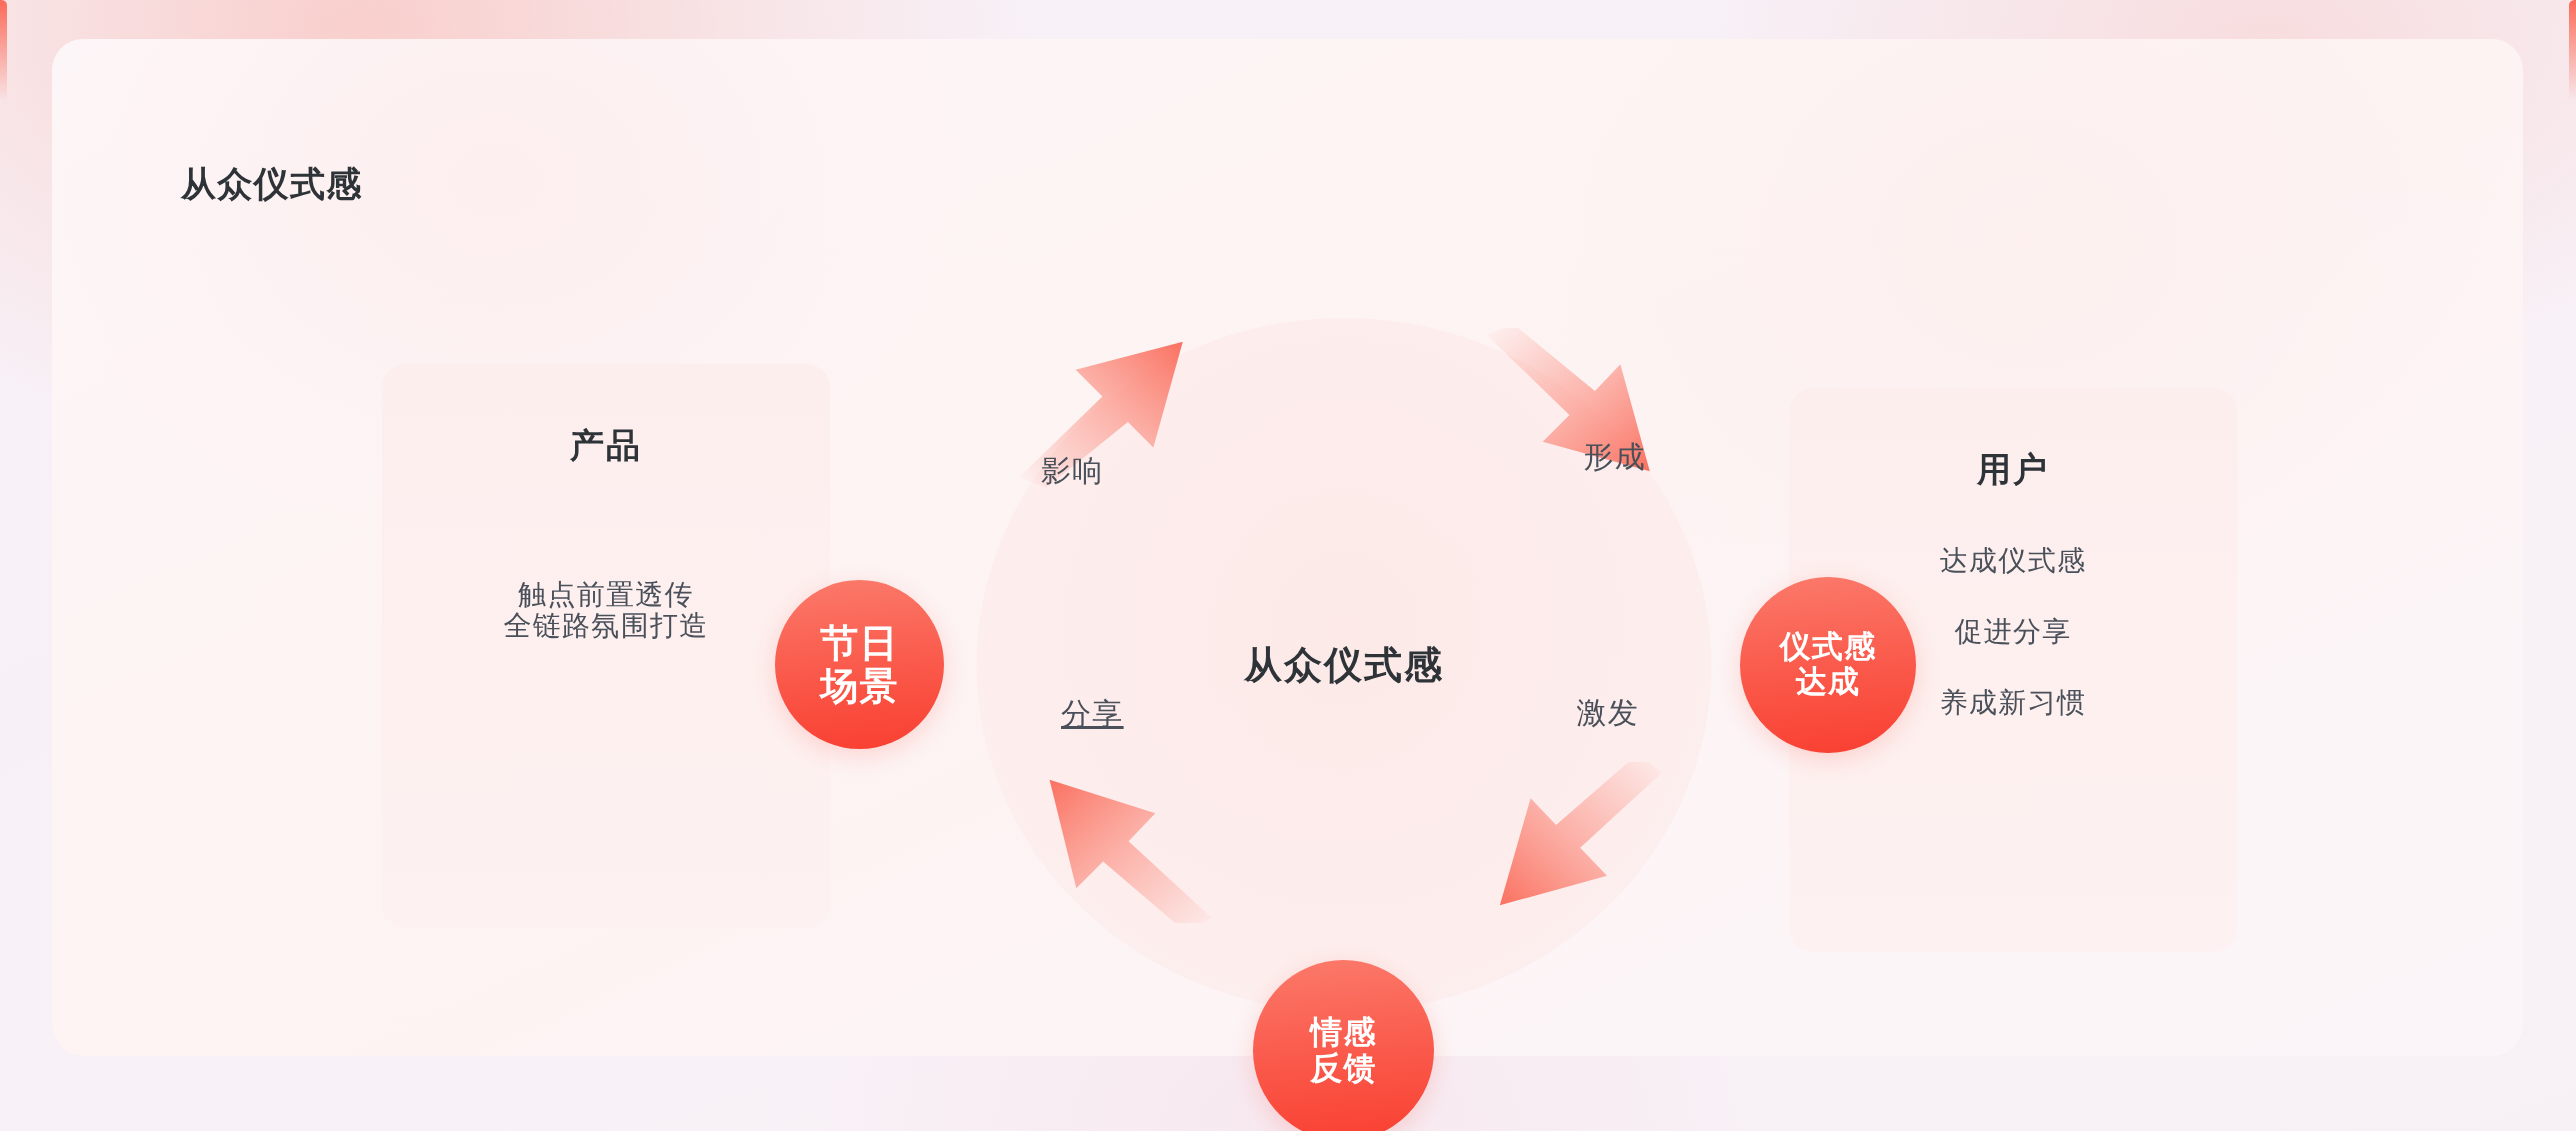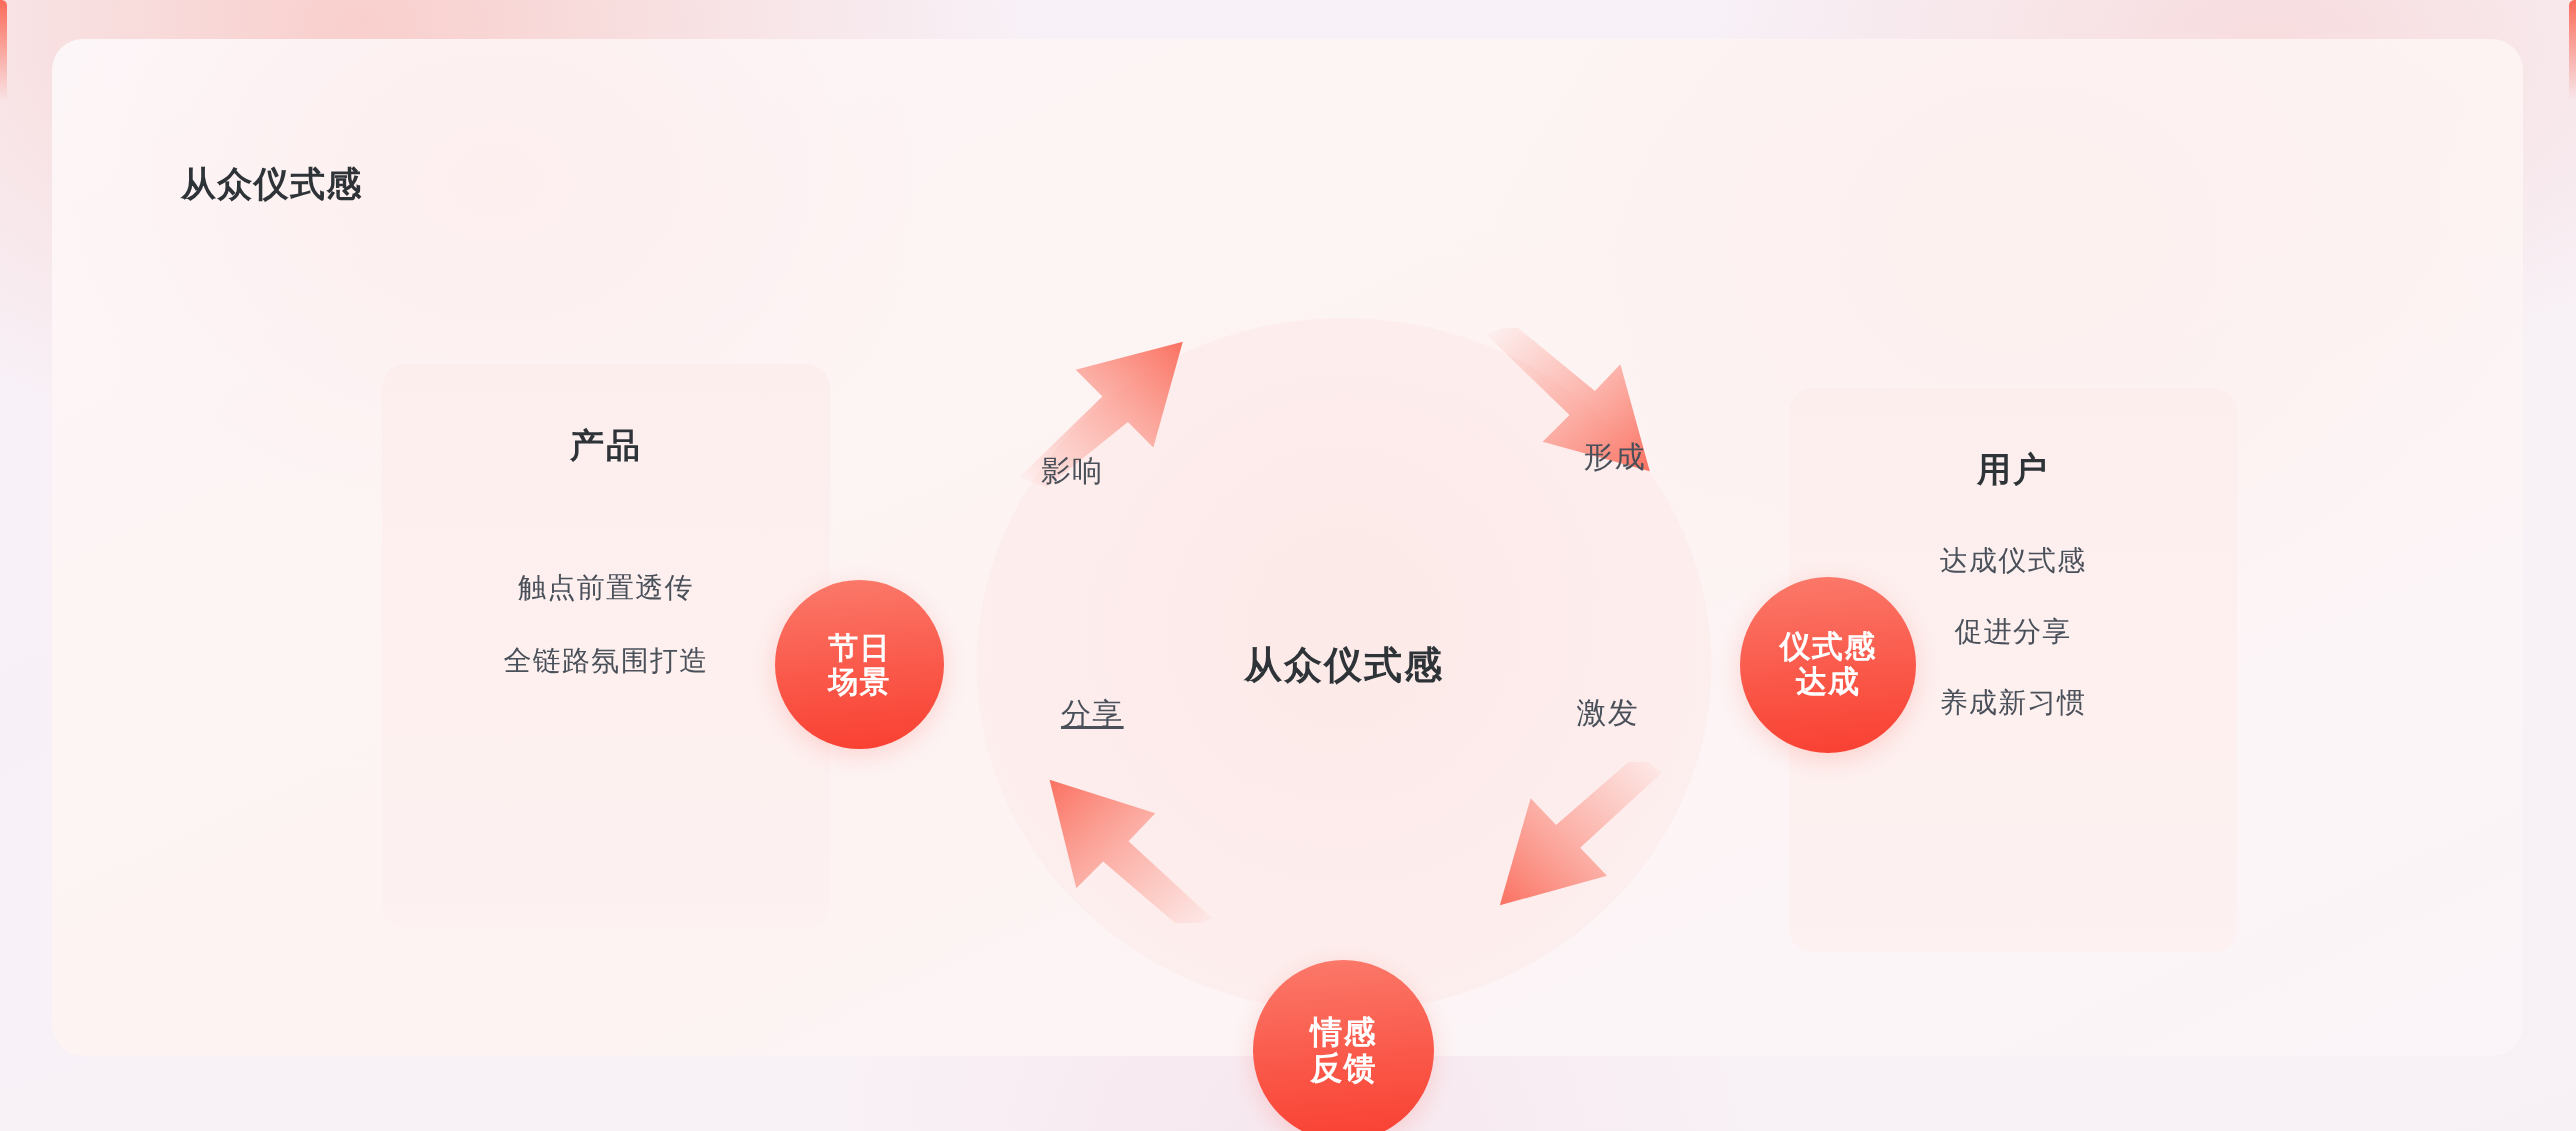--- a/index.html
+++ b/index.html
@@ -57,21 +57,21 @@
     font-size:34px; font-weight:bold; color:#2e3338;
     text-align:center; letter-spacing:2px;
   }
   .side-card.left  .card-title { top:59px; }
   .side-card.right .card-title { top:59px; }
 
   .card-lines {
     position:absolute; left:0; right:0;
     display:flex; flex-direction:column; align-items:center;
   }
-  .side-card.left  .card-lines { top:209px; gap:42px; }
+  .side-card.left  .card-lines { top:216px; }
   .side-card.right .card-lines { top:158px; gap:40px; }
 
   .card-line {
     font-size:28px; color:#4a505a; letter-spacing:1.3px;
     line-height:1.1; white-space:nowrap;
   }
 
   
   .cycle {
     position:absolute;
@@ -100,21 +100,21 @@
     align-items:center; justify-content:center;
     color:#fff; font-weight:bold;
     letter-spacing:1.3px; line-height:1.12;
     background:linear-gradient(175deg,#fb7a6b 0%, #fa5c4d 48%, #f93f31 100%);
     box-shadow:0 6.7px 23px rgba(250,70,56,0.18);
   }
   .node span { display:block; white-space:nowrap; }
 
   .node.top    { width:181px; height:181px; left:calc(50% - 91px); top:-124px;  font-size:32px; }
   .node.bottom { width:181px; height:181px; left:calc(50% - 91px); top:647px;   font-size:32px; }
-  .node.left   { width:169px; height:169px; left:-173px; top:calc(50% - 85px);  font-size:30px; }
+  .node.left   { width:169px; height:169px; left:-173px; top:calc(50% - 85px);  font-size:38px; }
   .node.right  { width:176px; height:176px; right:-176px; top:calc(50% - 88px); font-size:31px; }
 
   
   .edge-label {
     position:absolute;
     font-size:30px; color:#4a505a; letter-spacing:1.3px; white-space:nowrap;
   }
   .edge-label.ul { left:93px;  top:138px; }
   .edge-label.ur { right:94px; top:124px; }
   .edge-label.ll { left:113px;  top:381px;text-decoration:underline; }

